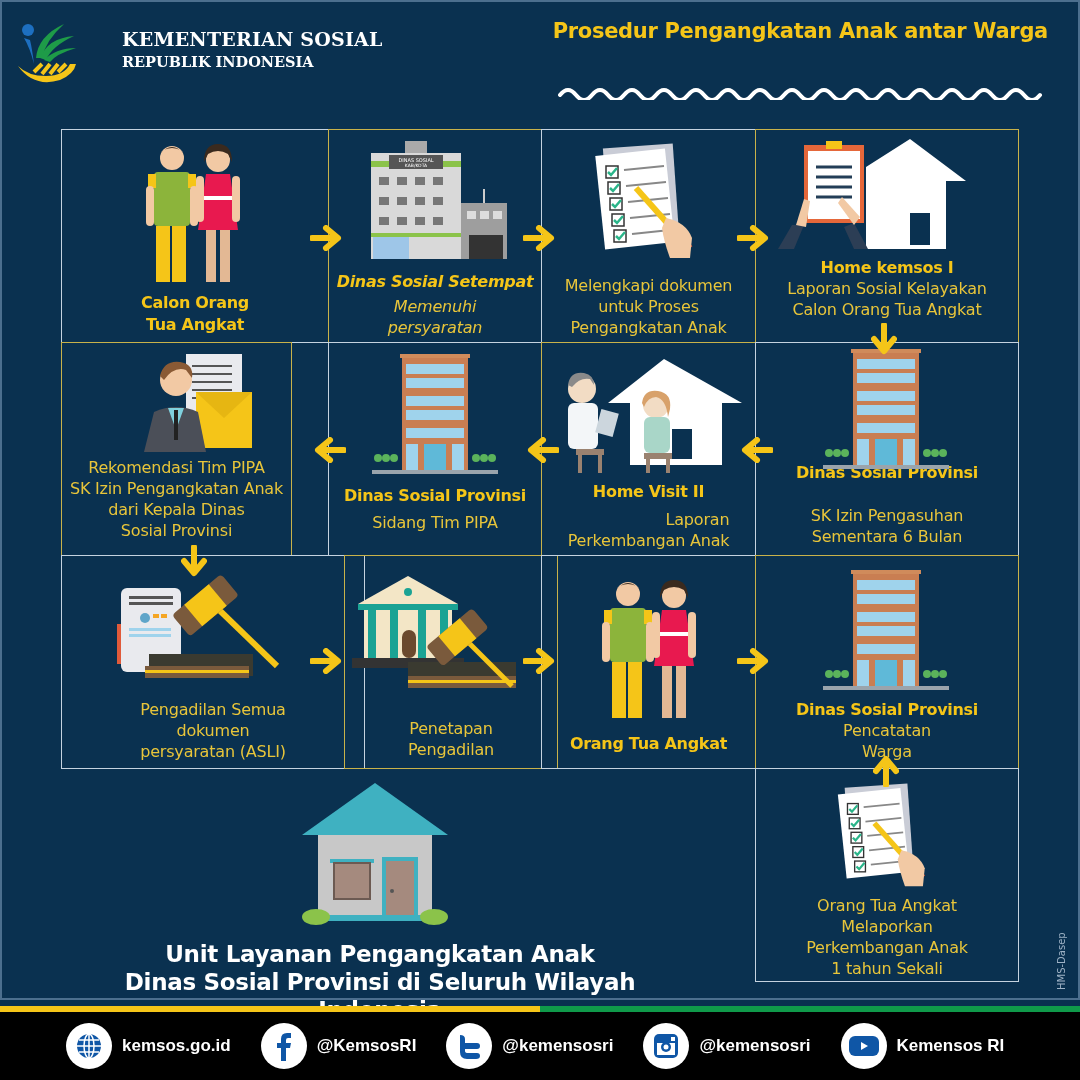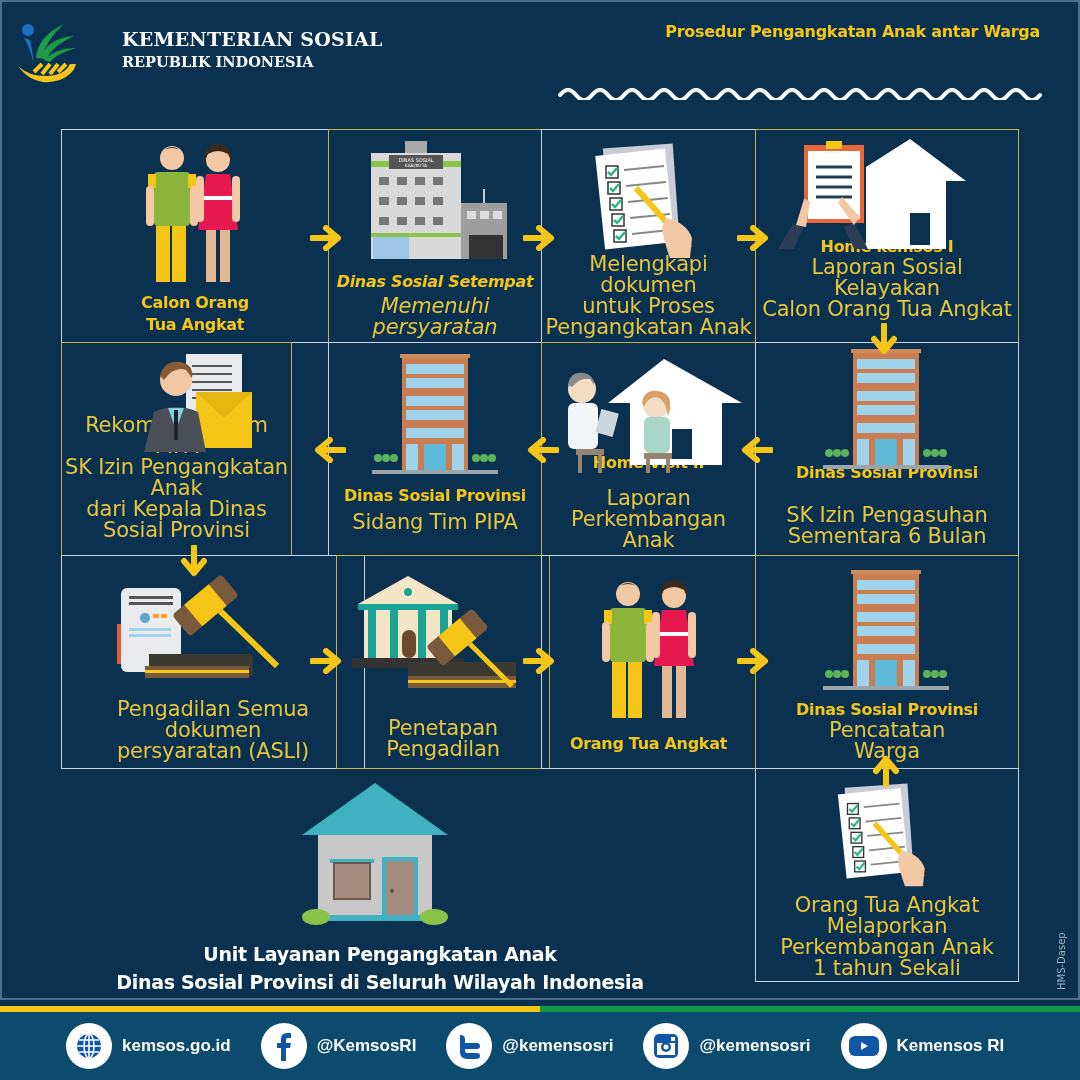--- a/index.html
+++ b/index.html
@@ -6,41 +6,41 @@
   html, body { width: 1080px; height: 1080px; overflow: hidden; background: #09304f; }
   body { position: relative; font-family: "DejaVu Sans", "Liberation Sans", sans-serif; color: #f5c518; }
 
   .frame { position: absolute; left: 0; top: 0; width: 1080px; height: 1000px; background: #0a3150; border: 2px solid #4c6f8e; }
 
   
   .logo { position: absolute; left: 16px; top: 18px; width: 62px; height: 70px; }
   .org { position: absolute; left: 94px; top: 28px; font-family: "DejaVu Serif", "Liberation Serif", serif; color: #fff; font-weight: bold; margin-left: 28px; }
   .org .l1 { font-size: 19px; letter-spacing: 0.2px; }
   .org .l2 { font-size: 14.5px; margin-top: 3px; }
-  .title { position: absolute; right: 40px; top: 17px; text-align: center; font-weight: bold; font-size: 16px; line-height: 29px; color: #f5c518; letter-spacing: -0.3px; }
+  .title { position: absolute; right: 32px; top: 17px; text-align: center; font-weight: bold; font-size: 21px; line-height: 29px; color: #f5c518; letter-spacing: -0.3px; }
   .title .w { color: #fff; }
   .wave { position: absolute; left: 556px; top: 82px; width: 494px; height: 18px; }
 
   
   .cell { position: absolute; border: 1.5px solid #c8b24a; }
   .cell.wb { border-color: #c5d3e0; }
   .cell .inner { position: absolute; inset: 0; display: flex; flex-direction: column; align-items: center; justify-content: flex-end; text-align: center; padding-bottom: 4px; }
   .cap-b { font-weight: bold; font-size: 16px; color: #f5c518; line-height: 21px; letter-spacing: -0.3px; }
-  .cap { font-size: 21px; color: #e8c53a; line-height: 21px; letter-spacing: -0.2px; white-space: pre-line; }
+  .cap { font-size: 16px; color: #e8c53a; line-height: 21px; letter-spacing: -0.2px; white-space: pre-line; }
 
   .icon { position: absolute; }
   .arrow { position: absolute; width: 34px; height: 26px; }
 
-  .bottom-title { position: absolute; left: 60px; top: 940px; width: 640px; text-align: center; color: #fff; font-weight: bold; font-size: 19px; line-height: 28px; letter-spacing: -0.3px; }
+  .bottom-title { position: absolute; left: 60px; top: 940px; width: 640px; text-align: center; color: #fff; font-weight: bold; font-size: 23px; line-height: 28px; letter-spacing: -0.3px; }
   .sig { position: absolute; left: 1057px; top: 905px; transform: rotate(-90deg); transform-origin: left top; font-size: 10px; color: #9fb3c6; white-space: nowrap; }
 
   
   .stripe-y { position: absolute; left: 0; top: 1006px; width: 540px; height: 6px; background: #f5c518; }
   .stripe-g { position: absolute; left: 540px; top: 1006px; width: 540px; height: 6px; background: #0f9a4a; }
-  .footer { position: absolute; left: 0; top: 1012px; width: 1080px; height: 68px; background: #0c4a6e; display: flex; align-items: center; padding-left: 66px; gap: 0; }
+  .footer { position: absolute; left: 0; top: 1012px; width: 1080px; height: 68px; background: #000000; display: flex; align-items: center; padding-left: 66px; gap: 0; }
   .social { display: flex; align-items: center; margin-right: 30px; }
   .social .circ { width: 46px; height: 46px; border-radius: 50%; background: #fff; display: flex; align-items: center; justify-content: center; margin-right: 10px; }
   .social .lbl { color: #fff; font-weight: bold; font-size: 17px; font-family: "Liberation Sans", sans-serif; }
 </style>
 </head>
 <body>
 
 <div class="frame"></div>
 
 <svg class="logo" viewBox="0 0 62 70">
@@ -101,40 +101,40 @@
 </div>
 <div class="cell wb" style="left:328px;top:342px;width:214px;height:214px;">
   <div class="inner" style="padding-bottom:22px;">
     <div class="cap-b">Dinas Sosial Provinsi</div>
     <div class="cap" style="margin-top:6px;">Sidang Tim PIPA</div>
   </div>
 </div>
 <div class="cell" style="left:541px;top:342px;width:215px;height:214px;">
   <div class="inner">
     <div class="cap-b">Home Visit II</div>
-    <div class="cap" style="margin-top:15px;">Laporan
+    <div class="cap" style="margin-top:7px;text-align:right;">Laporan
 Perkembangan Anak</div>
   </div>
 </div>
 <div class="cell wb" style="left:755px;top:342px;width:264px;height:214px;">
   <div class="inner" style="padding-bottom:8px;">
     <div class="cap-b">Dinas Sosial Provinsi</div>
     <div class="cap" style="margin-top:22px;">SK Izin Pengasuhan
 Sementara 6 Bulan</div>
   </div>
 </div>
 
 <div class="cell wb" style="left:61px;top:555px;width:304px;height:214px;">
   <div class="inner" style="padding-bottom:6px;">
     <div class="cap">Pengadilan Semua
 dokumen
 persyaratan (ASLI)</div>
   </div>
 </div>
-<div class="cell" style="left:336px;top:555px;width:214px;height:214px;">
+<div class="cell" style="left:344px;top:555px;width:214px;height:214px;">
   <div class="inner" style="padding-bottom:8px;">
     <div class="cap">Penetapan
 Pengadilan</div>
   </div>
 </div>
 <div class="cell wb" style="left:541px;top:555px;width:215px;height:214px;">
   <div class="inner" style="padding-bottom:14px;">
     <div class="cap-b">Orang Tua Angkat</div>
   </div>
 </div>

